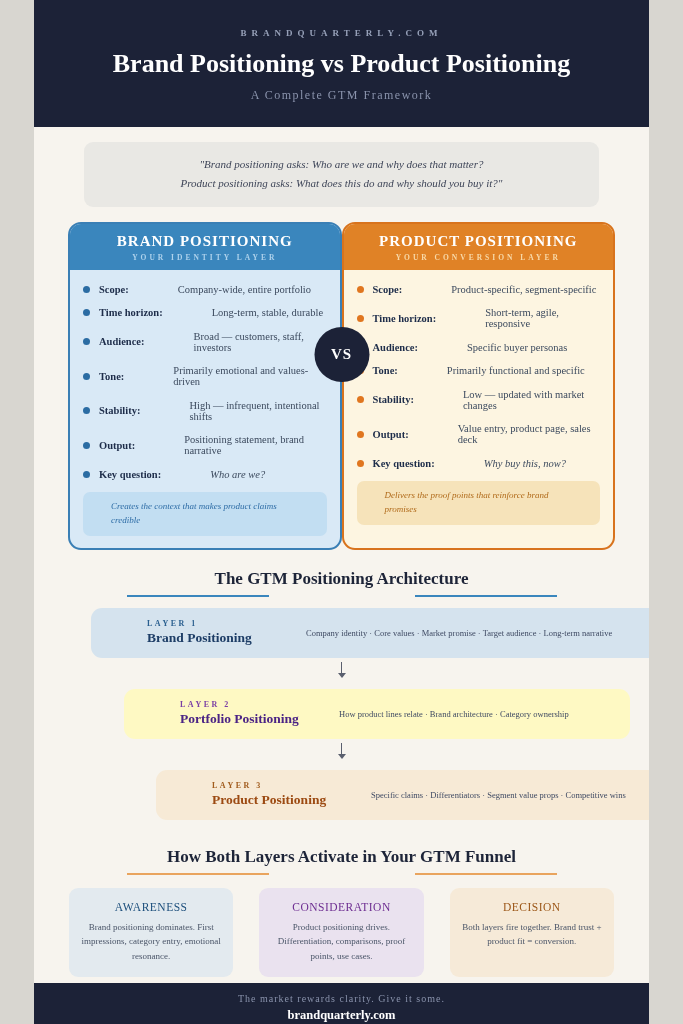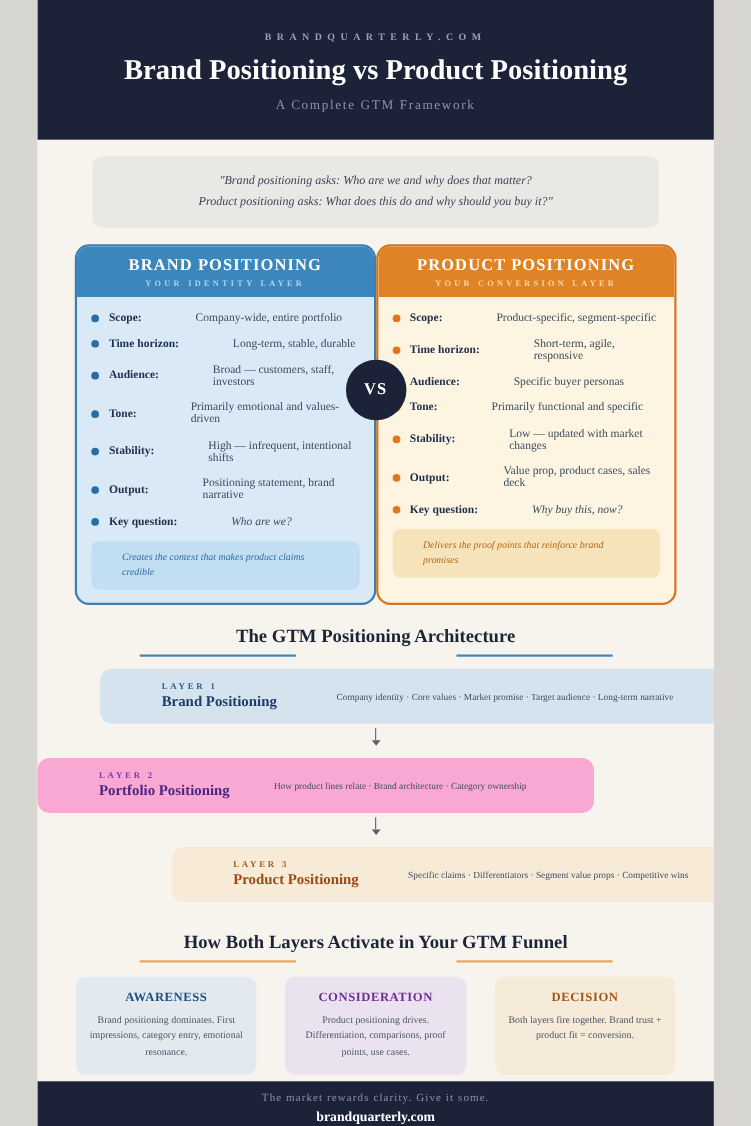--- a/index.html
+++ b/index.html
@@ -55,36 +55,36 @@
   .rule-red i    { background:#c0392b; }
 
   
   .arch { margin-top:19px; }
   .layer { height:50px; border-radius:11px; display:flex; align-items:center; margin-top:11px; }
   .layer-left { flex:0 0 215px; padding-left:56px; }
   .layer-tag  { font-size:8px; font-weight:bold; letter-spacing:2.5px; }
   .layer-name { font-size:13.5px; font-weight:bold; margin-top:2px; }
   .layer-detail { font-size:8.5px; color:#3f4a63; }
   .layer1 { margin-left:57px;  width:568px; background:#d5e3ee; }
-  .layer2 {  width:506px; background:#f9a8d4; }
+  .layer2 { margin-left:90px;  width:506px; background:#fef9c3; }
   .layer3 { margin-left:122px; width:506px; background:#f7ead6; }
   .layer1 .layer-tag { color:#2a5f8f; } .layer1 .layer-name { color:#1d3d66; }
   .layer2 .layer-tag { color:#7a3fa5; } .layer2 .layer-name { color:#4b2485; }
   .layer3 .layer-tag { color:#a15c1e; } .layer3 .layer-name { color:#9c4a12; }
   .layer1 .layer-detail { white-space:nowrap; }
   .arrow { width:10px; margin:4px auto 0; display:flex; flex-direction:column; align-items:center; }
   .arrow .stem { width:1px; height:11px; background:#5a5f6e; display:block; }
   .arrow .tip  { width:0; height:0; border-left:4px solid transparent; border-right:4px solid transparent;
                  border-top:5px solid #5a5f6e; display:block; }
 
   
   .funnel { margin-top:27px; }
   .funnel-grid { display:flex; gap:26px; padding:0 35px; margin-top:13px; }
   .stage { flex:1; border-radius:9px; padding:13px 10px 14px; text-align:center; }
-  .stage-title { font-size:11.5px; font-weight:bold; letter-spacing:0.5px; }
+  .stage-title { font-size:11.5px; font-weight:normal; letter-spacing:0.5px; }
   .stage-text  { font-size:9px; color:#4a5568; margin-top:7px; line-height:1.6; }
   .stage-awareness     { background:#e3eaef; } .stage-awareness .stage-title     { color:#1d4f7c; }
   .stage-consideration { background:#eae2ef; } .stage-consideration .stage-title { color:#6d2d91; }
   .stage-decision      { background:#f6ead8; } .stage-decision .stage-title      { color:#9c5718; }
 
   
   .mistakes { margin-top:23px; }
   .mistake-grid { display:flex; gap:13px; padding:0 34px; margin-top:11px; }
   .mistake { flex:1; background:#fbf2ef; border:1.5px solid #c4453a; border-radius:10px; padding:10px 8px 11px; }
   .mistake-top { display:flex; align-items:center; gap:6px; }
@@ -190,21 +190,21 @@
             <span class="val">Primarily functional and specific</span>
           </div>
         <div class="rowi">
             <span class="dot dot-orange"></span>
             <span class="lbl">Stability:</span>
             <span class="val">Low — updated with market changes</span>
           </div>
         <div class="rowi">
             <span class="dot dot-orange"></span>
             <span class="lbl">Output:</span>
-            <span class="val">Value prop, product cases, sales deck</span>
+            <span class="val">Value entry, product page, sales deck</span>
           </div>
         <div class="rowi">
             <span class="dot dot-orange"></span>
             <span class="lbl">Key question:</span>
             <span class="val italic">Why buy this, now?</span>
           </div>
         <div class="footnote fn-product">Delivers the proof points that reinforce brand promises</div>
       </div>
     </div>
   </section>

